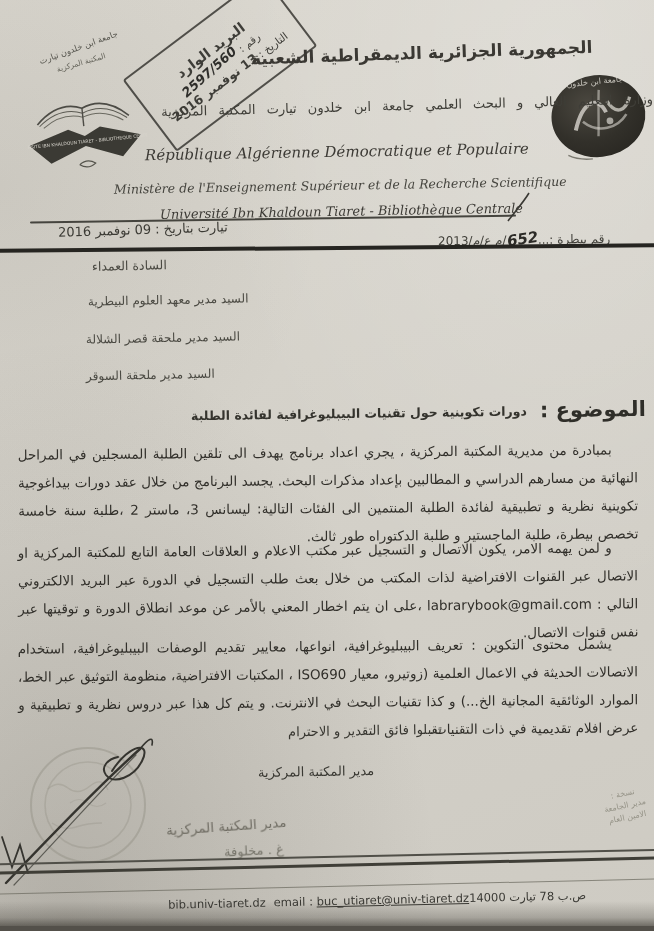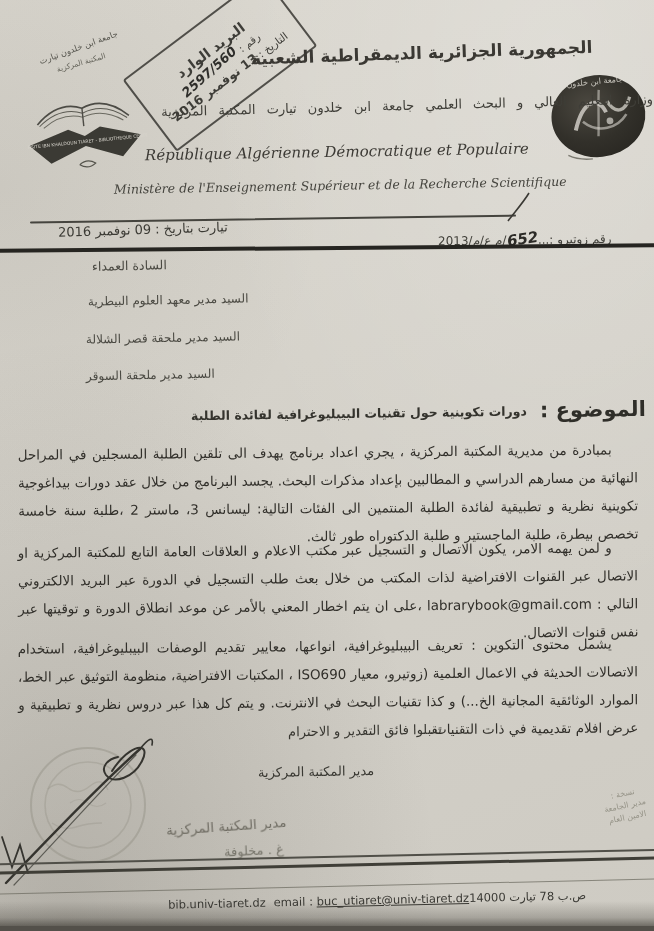--- a/index.html
+++ b/index.html
@@ -158,29 +158,32 @@
   </div>
   <div class="abs hline h-ar2">
     <span class="rtl nowrap">وزارة التعليم العالي و البحث العلمي جامعة ابن خلدون تيارت المكتبة المركزية</span>
   </div>
   <div class="abs hline h-fr2">
     <span class="serif-it nowrap">Ministère de l'Enseignement Supérieur et de la Recherche Scientifique</span>
   </div>
   <div class="abs hline h-fr1">
     <span class="serif-it nowrap">République Algérienne Démocratique et Populaire</span>
   </div>
+  <div class="abs hline h-fr3">
+    <span class="serif-it nowrap">Université Ibn Khaldoun Tiaret  -  Bibliothèque Centrale</span>
+  </div>
 
   <div class="abs rule-french"></div>
   <svg class="abs" style="left:505px;top:190px;" width="28" height="34">
     <path d="M24,3 C18,13 8,24 3,31" fill="none" stroke="#3a3934" stroke-width="1.6"></path>
   </svg>
 
   <div class="abs ref-date rtl nowrap">تيارت بتاريخ : 09 نوفمبر 2016</div>
   <div class="abs ref-reg rtl nowrap">
-    <span>رقم زوتيرو :...</span><span class="reg-hw">652</span><span>/م ع/م/2013</span>
+    <span>رقم بيطرة :...</span><span class="reg-hw">652</span><span>/م ع/م/2013</span>
   </div>
   <div class="abs rule-thick"></div>
 
   <div class="abs addr addr0 rtl nowrap">السادة العمداء</div>
   <div class="abs addr addr1 rtl nowrap">السيد مدير معهد العلوم البيطرية</div>
   <div class="abs addr addr2 rtl nowrap">السيد مدير ملحقة قصر الشلالة</div>
   <div class="abs addr addr3 rtl nowrap">السيد مدير ملحقة السوقر</div>
 
   <div class="abs subject rtl nowrap">
     <span class="subject-label">الموضوع :</span>

